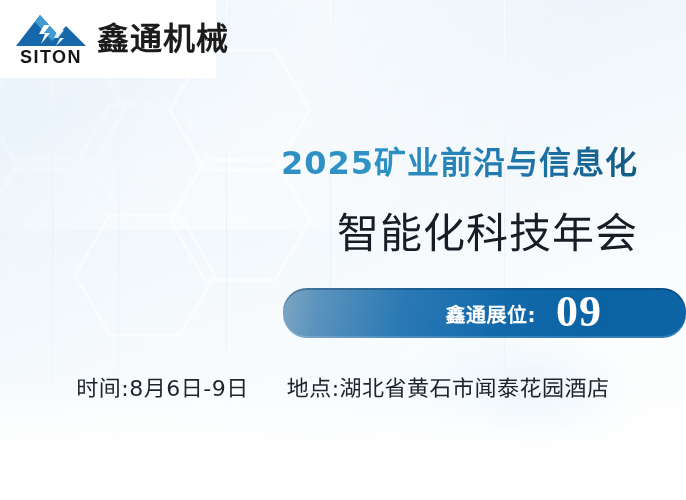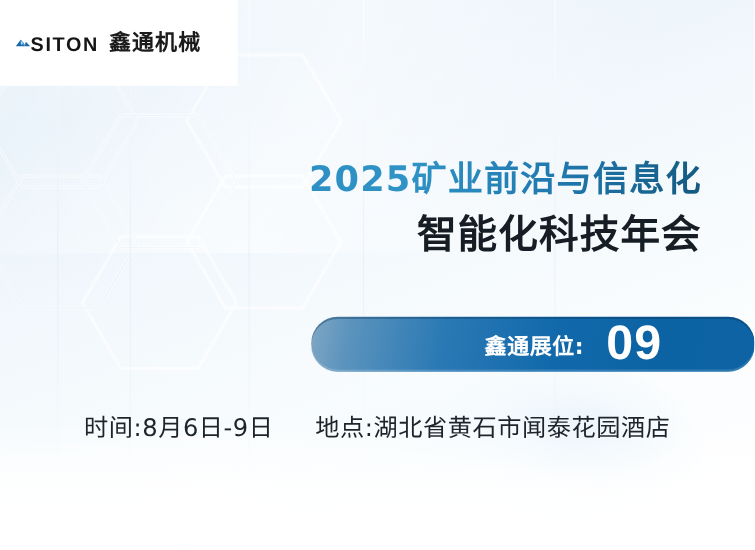--- a/index.html
+++ b/index.html
@@ -90,38 +90,38 @@
     width: 216px;
     height: 78px;
     background: #ffffff;
     display: flex;
     align-items: center;
     padding-left: 14px;
     box-sizing: border-box;
   }
   .logo-mark {
     display: flex;
-    flex-direction: row;
+    flex-direction: column;
     align-items: center;
     width: 76px;
   }
   .logo-mark svg { display: block; }
   .logo-siton {
     font-family: "Liberation Sans", "DejaVu Sans", sans-serif;
     font-weight: 700;
     font-size: 18px;
     letter-spacing: 1.5px;
     color: #151515;
     line-height: 1;
     margin-top: 1px;
   }
   .logo-cn {
     font-family: Liberation Serif, serif;
     font-weight: 700;
-    font-size: 20px;
+    font-size: 32px;
     letter-spacing: 1px;
     color: #1b1b1b;
     margin-left: 9px;
     line-height: 1;
     white-space: nowrap;
   }
 
   
   .headline {
     position: absolute;
@@ -140,26 +140,27 @@
     letter-spacing: 1px;
     white-space: nowrap;
     background: linear-gradient(100deg, #1a5f9e 0%, #1f6fae 16%, #2d8ec2 40%, #2f93c6 58%, #1f77ad 80%, #14597f 100%);
     -webkit-background-clip: text;
     background-clip: text;
     color: transparent;
     -webkit-text-fill-color: transparent;
   }
   .headline-line2 {
     font-family: "DejaVu Sans", "Liberation Sans", sans-serif;
-    font-weight: 700;
-    font-size: 36px;
+    font-weight: 400;
+    font-size: 42px;
     line-height: 52px;
     letter-spacing: 1px;
     white-space: nowrap;
     color: #161d24;
+    margin-top: 20px;
   }
 
   
   .booth-banner {
     position: absolute;
     left: 283px;
     top: 288px;
     width: 403px;
     height: 50px;
     background: linear-gradient(100deg,
@@ -179,21 +180,21 @@
   }
   .booth-label {
     font-family: "DejaVu Sans", "Liberation Sans", sans-serif;
     font-weight: 700;
     font-size: 20px;
     color: #ffffff;
     letter-spacing: 0.5px;
     white-space: nowrap;
   }
   .booth-number {
-    font-family: Liberation Sans, sans-serif;
+    font-family: Liberation Serif, serif;
     font-weight: 700;
     font-size: 44px;
     line-height: 44px;
     color: #ffffff;
     letter-spacing: 1px;
     margin-left: 20px;
     margin-bottom: 2px;
   }
 
   

